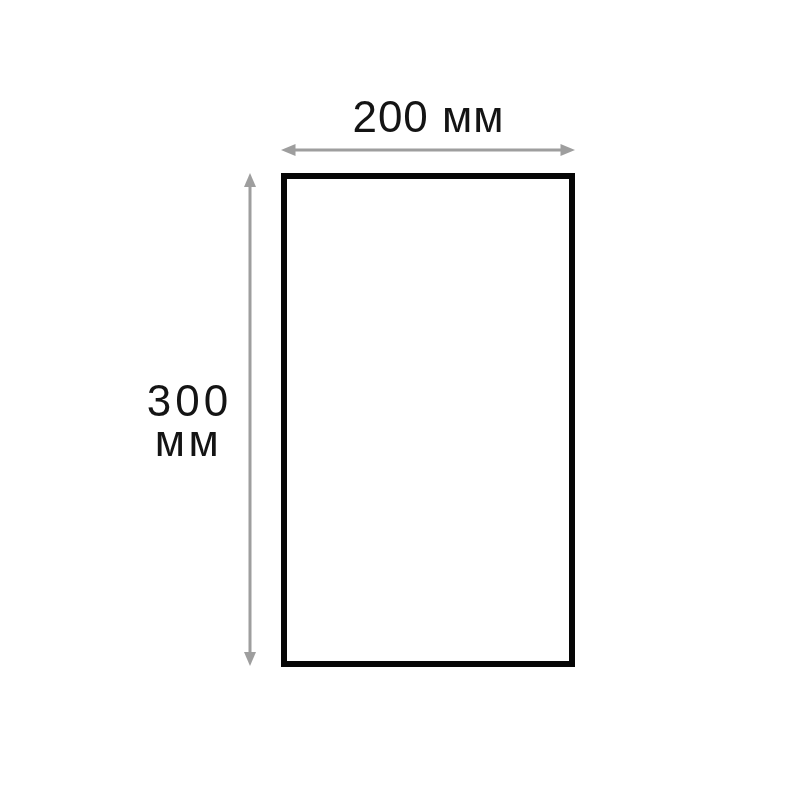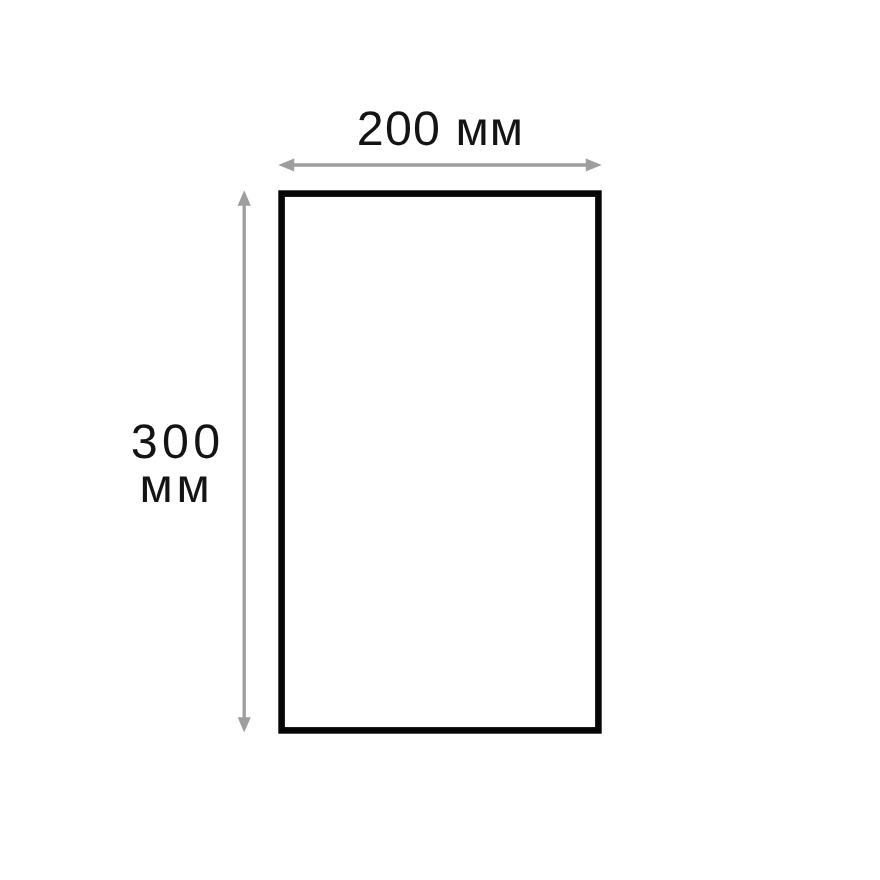--- a/index.html
+++ b/index.html
@@ -1,16 +1,16 @@
 <!DOCTYPE html>
 <html><head>
 <meta charset="utf-8">
 <style>
   html,body{margin:0;padding:0;background:#ffffff;width:800px;height:800px;overflow:hidden;}
-  .stage{position:relative;width:636px;height:800px;}
+  .stage{position:relative;width:636px;height:800px;margin-left:28px;}
   text{font-family:"Liberation Sans",sans-serif;fill:#141414;}
 </style>
 </head>
 <body>
 <div class="stage">
 
   <div style="position:absolute;left:253px;top:172.5px;width:294px;height:494px;border:6.5px solid #060606;box-sizing:border-box;"></div>
 
   <svg style="position:absolute;left:0;top:0;" width="800" height="800" viewBox="0 0 800 800">
 

